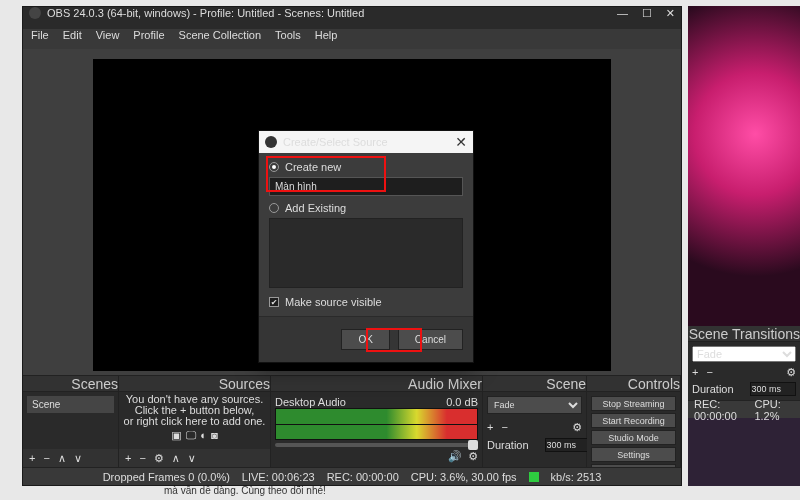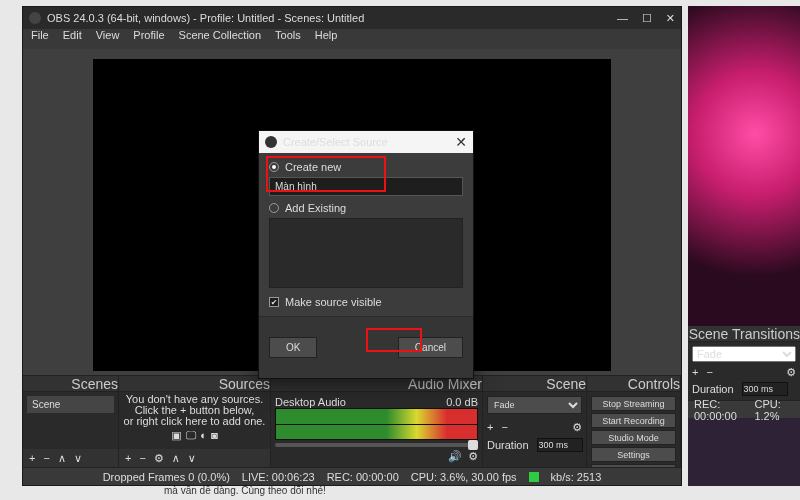--- a/index.html
+++ b/index.html
@@ -1,18 +1,18 @@
 <!DOCTYPE html>
 <html><head>
 <meta charset="utf-8">
 <style>
 *{box-sizing:border-box;margin:0;padding:0;font-family:"Segoe UI",Arial,sans-serif;font-size:11px;color:#ddd}
 body{background:#e8e8e8;overflow:hidden;position:relative;width:800px;height:500px}
 .app{position:absolute;left:22px;top:6px;width:660px;height:480px;background:#3b3b3b;border:1px solid #1a1a1a;display:flex;flex-direction:column}
-.titlebar{height:22px;background:#2a2a2a;display:flex;align-items:center;padding:0 6px;color:#999;font-size:10px}
+.titlebar{height:22px;background:#2a2a2a;display:flex;align-items:flex-start;padding:0 6px;color:#999;font-size:10px}
 .titlebar .logo{width:12px;height:12px;border-radius:50%;background:#444;margin-right:6px}
 .titlebar .winbtns{margin-left:auto;display:flex;gap:14px;color:#aaa}
 .menubar{height:20px;background:#393939;display:flex;align-items:flex-start;gap:14px;padding:0 8px;font-size:10px}
 .menubar span{cursor:pointer}
 .preview{flex:1;background:#3f3f3f;padding:10px 70px 4px}
 .canvas{width:100%;height:100%;background:#000}
 .panels{display:flex;height:92px;background:#393939;border-top:1px solid #222}
 .panel{border-right:1px solid #222;display:flex;flex-direction:column}
 .panel-h{height:16px;text-align:right;font-size:14px;background:#323232;border-bottom:1px solid #222;line-height:16px;color:#ccc}
 .panel-body{flex:1;background:#2a2a2a;display:flex;flex-direction:column;padding:4px;font-size:9px;color:#bbb}
@@ -26,38 +26,38 @@
 .src-empty{text-align:center;font-size:8px;line-height:11px;padding:2px}
 .src-icons{display:flex;justify-content:center;gap:4px;margin-top:3px;font-size:14px}
 .mixer-row{display:flex;align-items:flex-start;gap:0;font-size:9px}
 .meter{flex:1;height:16px;background:linear-gradient(90deg,#2e8b2e 0%,#2e8b2e 55%,#d9d92e 70%,#d92e2e 85%);position:relative;border:1px solid #111}
 .meter::after{content:"";position:absolute;left:0;right:0;top:50%;height:1px;background:#111}
 .slider{height:4px;background:#555;margin:3px 0;border-radius:2px;position:relative}
 .slider::after{content:"";position:absolute;right:0;top:-3px;width:10px;height:10px;background:#ddd;border-radius:2px}
 .mixer-icons{display:flex;justify-content:flex-end;gap:6px;font-size:12px}
 .trans select,.ctrls button{width:100%;background:#4c4c4c;border:1px solid #222;color:#ddd;font-size:9px;padding:2px;margin-bottom:2px}
 .ctrls button{height:15px;cursor:pointer}
-.trans-row{display:flex;gap:8px;align-items:center;font-size:9px}
+.trans-row{display:flex;gap:16px;align-items:center;font-size:9px}
 .trans-row input{width:46px;background:#222;border:1px solid #111;color:#ddd;font-size:9px;padding:1px}
 .statusbar{height:18px;background:#393939;border-top:1px solid #222;display:flex;align-items:center;justify-content:center;gap:12px;padding:0 8px;font-size:9px;color:#ccc}
 .statusbar .sq{width:10px;height:10px;background:#2ecc40}
 
 .dialog{position:absolute;left:258px;top:130px;width:216px;background:#3c3c3c;border:1px solid #111;box-shadow:0 4px 20px rgba(0,0,0,.6)}
 .dlg-title{height:22px;background:#f5f5f5;color:#222;display:flex;align-items:center;padding:0 6px;font-size:11px}
 .dlg-title .logo{width:12px;height:12px;border-radius:50%;background:#333;margin-right:6px}
 .dlg-title .x{margin-left:auto;font-size:14px;color:#333;cursor:pointer}
 .dlg-body{padding:8px 10px}
 .radio-row{display:flex;align-items:center;gap:6px;font-size:10px;margin-bottom:4px}
 .radio{width:10px;height:10px;border-radius:50%;border:1px solid #999;display:inline-block;position:relative}
 .radio.sel::after{content:"";position:absolute;inset:2px;background:#fff;border-radius:50%}
 .dlg-input{width:100%;background:#1e1e1e;border:1px solid #555;color:#ddd;padding:3px 5px;font-size:10px;margin-bottom:6px}
 .dlg-list{height:70px;background:#2a2a2a;border:1px solid #222;margin-bottom:8px}
 .chk-row{display:flex;align-items:center;gap:6px;font-size:10px}
 .chk{width:10px;height:10px;border:1px solid #999;background:#1e1e1e;display:inline-flex;align-items:center;justify-content:center;font-size:8px}
-.dlg-btns{display:flex;justify-content:space-between;gap:8px;padding:20px 10px;border-top:1px solid #2a2a2a;background:#353535}
+.dlg-btns{display:flex;justify-content:flex-end;gap:8px;padding:12px 10px;border-top:1px solid #2a2a2a;background:#353535}
 .dlg-btns button{background:#4c4c4c;border:1px solid #222;color:#ddd;padding:4px 16px;font-size:10px;cursor:pointer}
 .hl{border:2px solid #e11}
 .hl-create{position:absolute;left:266px;top:156px;width:120px;height:36px;pointer-events:none}
 .hl-ok{position:absolute;left:366px;top:328px;width:56px;height:24px;pointer-events:none}
 
 .side{position:absolute;right:0;top:6px;width:112px;height:480px;background:#2e2236;overflow:hidden}
 .side-img{width:100%;height:320px;background:radial-gradient(circle at 60% 40%,#ff4da6 0%,#c81e6e 30%,#2a0a1e 70%);position:relative}
 .side-panels{background:#393939}
 .side-panels .panel-h{background:#323232}
 .side-status{height:18px;background:#393939;display:flex;align-items:center;gap:8px;padding:0 6px;font-size:8px;color:#ccc;border-top:1px solid #222}

